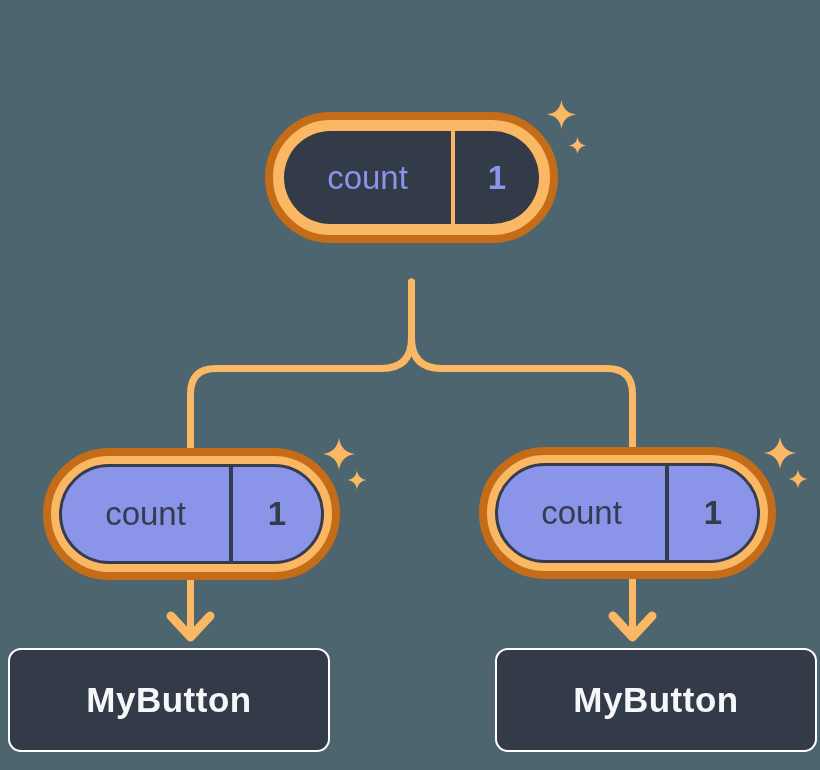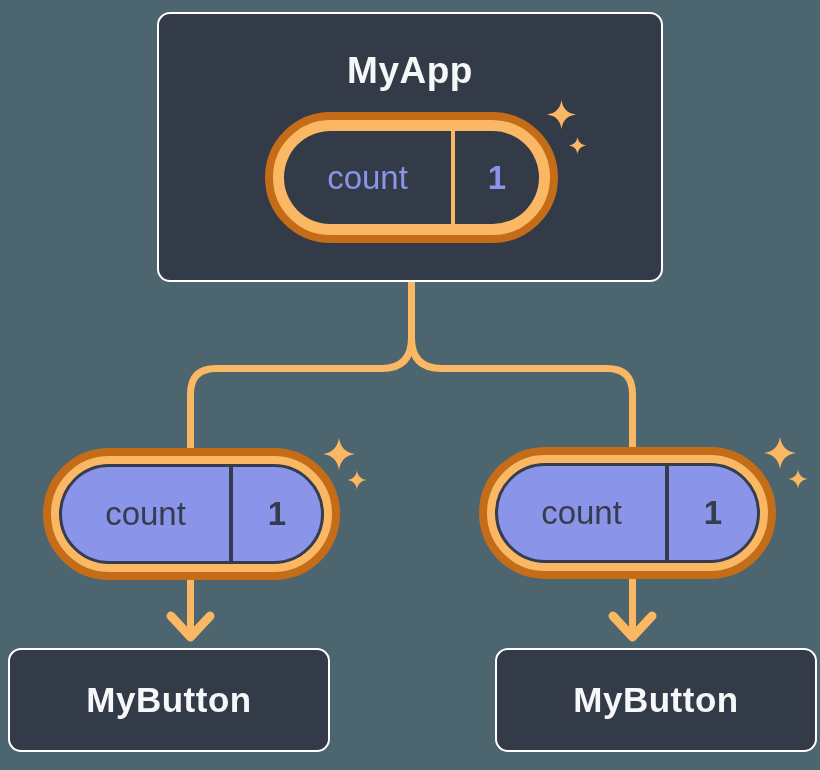--- a/index.html
+++ b/index.html
@@ -69,23 +69,20 @@
 
 <div id="canvas">
 
   <svg class="connectors" viewBox="0 0 820 770" xmlns="http://www.w3.org/2000/svg">
     <path class="branch" d="M411.5 282 L411.5 338 Q411.5 368.5 381.5 368.5 L216 368.5 Q190.5 368.5 190.5 394 L190.5 630"></path>
     <path class="branch" d="M411.5 282 L411.5 338 Q411.5 368.5 441.5 368.5 L607 368.5 Q632.5 368.5 632.5 394 L632.5 630"></path>
     <path class="arrowhead" d="M171 616 L190.5 637 L210 616"></path>
     <path class="arrowhead" d="M613 616 L632.5 637 L652 616"></path>
   </svg>
 
-  <div class="node node--root">
-    <div class="node-title">MyApp</div>
-  </div>
 
   <div class="pill pill--state">
     <div class="pill-body">
       <div class="pill-cell pill-cell--name">count</div>
       <div class="pill-divider"></div>
       <div class="pill-cell pill-cell--value">1</div>
     </div>
   </div>
 
   <div class="pill pill--prop pill--left">

